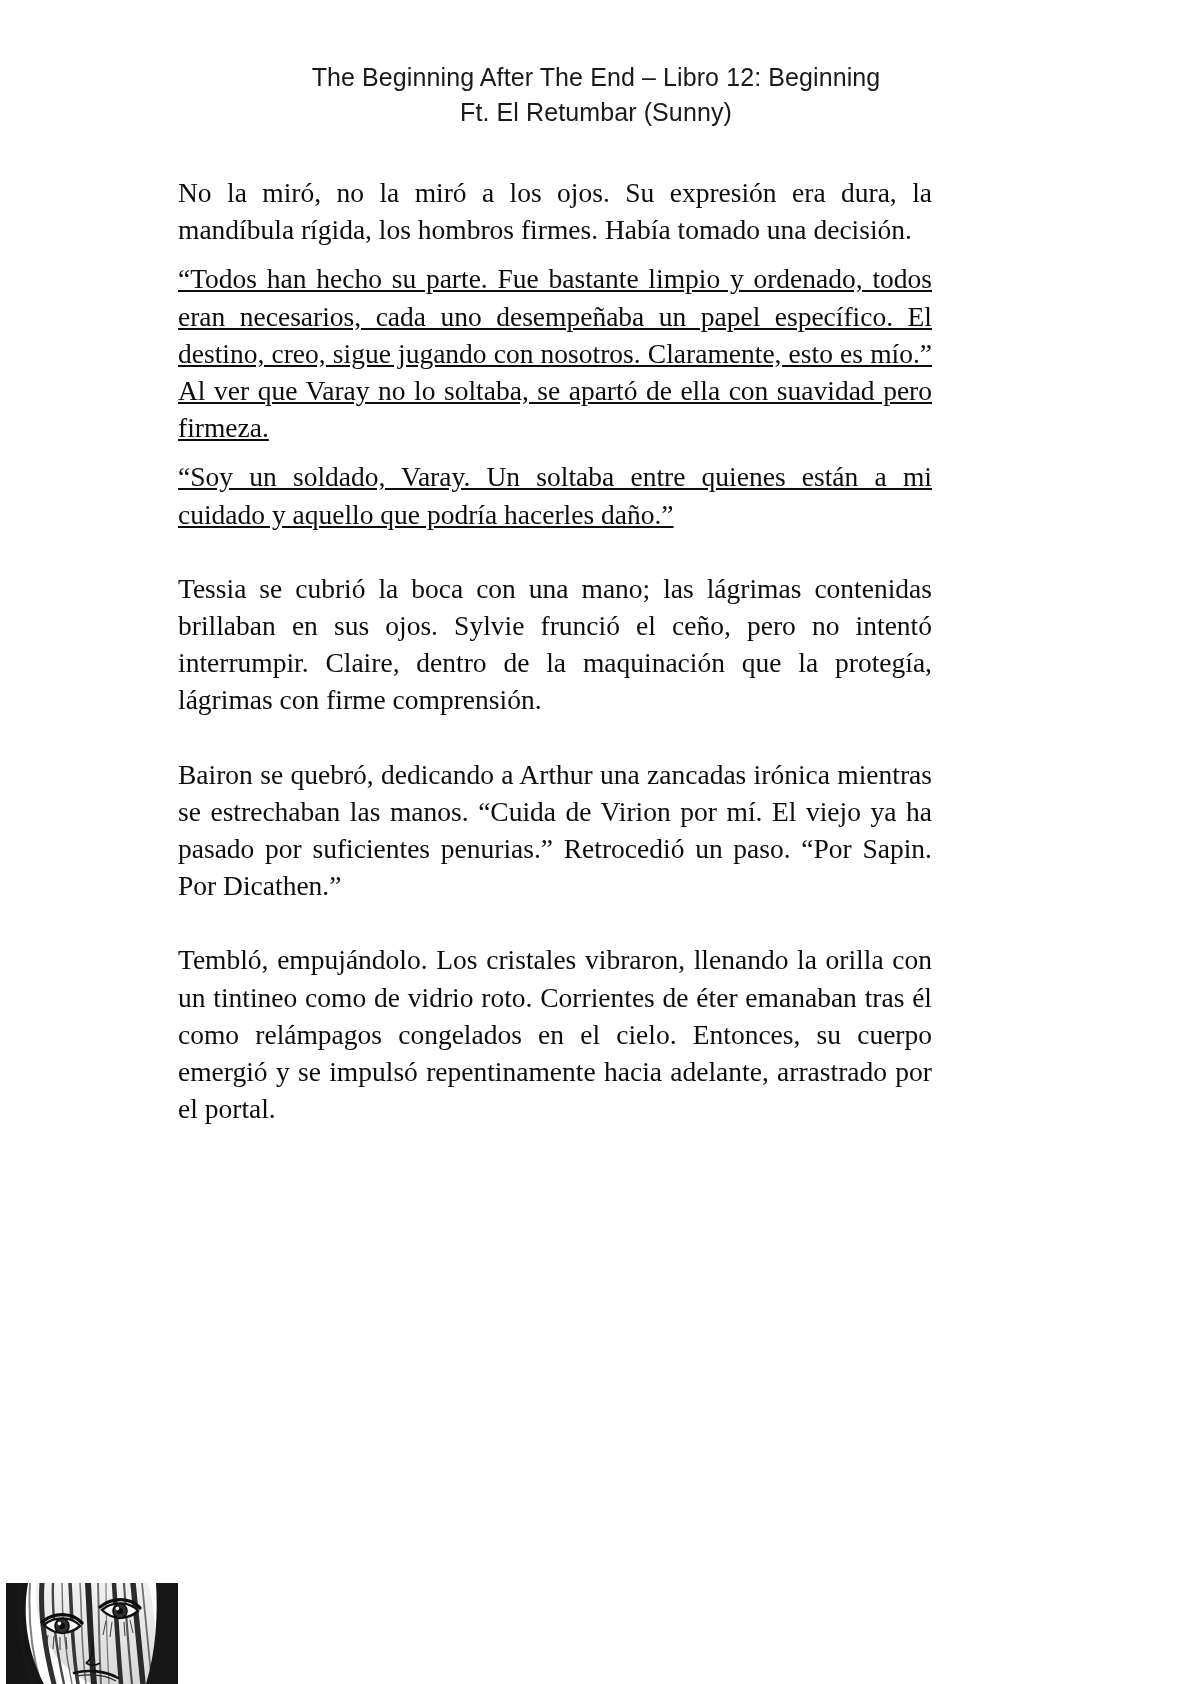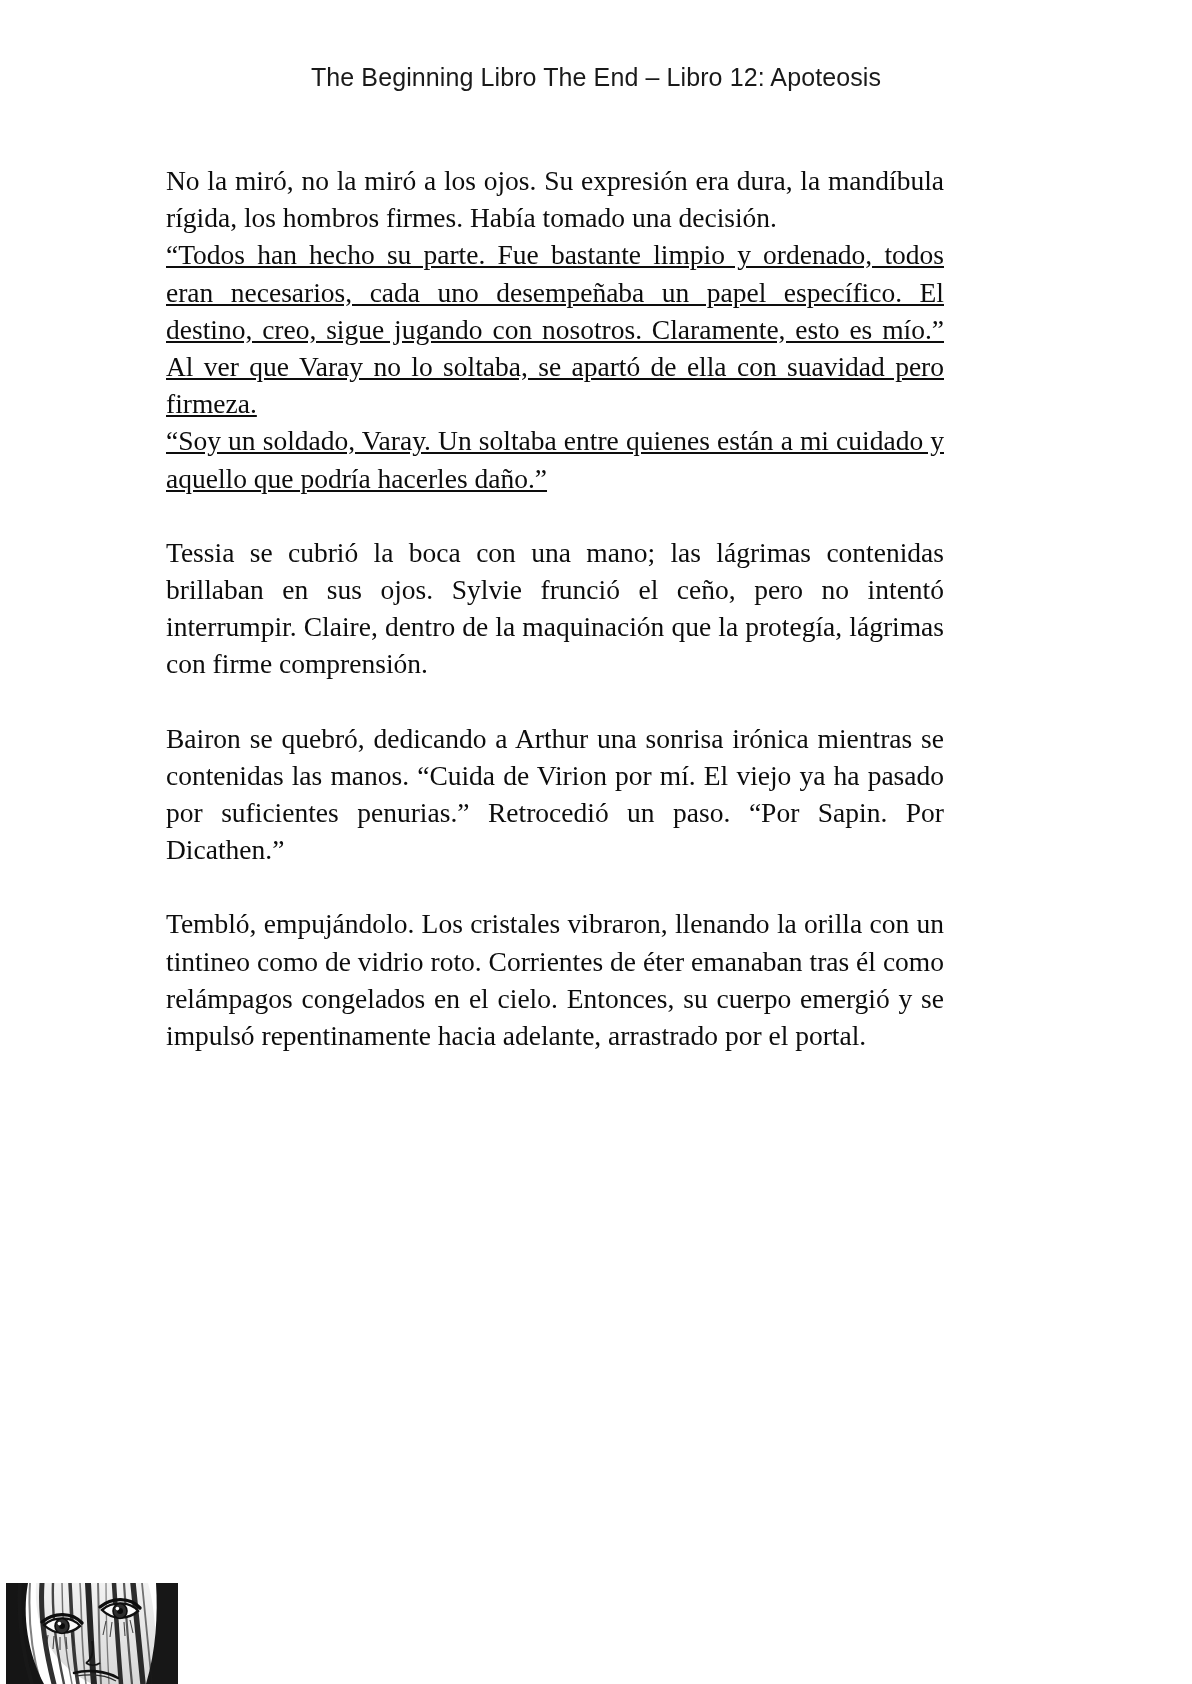--- a/index.html
+++ b/index.html
@@ -37,21 +37,21 @@
     left: 166px;
     width: 778px;
   }
   .para {
     font-family: "Liberation Serif", "DejaVu Serif", serif;
     font-size: 27.5px;
     line-height: 37.2px;
     color: #0d0d0d;
     text-align: justify;
     text-justify: inter-word;
-    margin: 0;
+    margin: 12px;
     -webkit-hyphens: none;
     hyphens: none;
   }
   .para.gap-before {
     margin-top: 37px;
   }
   .para.tight {
     margin-top: 0;
     text-decoration: underline;
   }
@@ -69,29 +69,30 @@
   .artwork svg {
     display: block;
   }
 </style>
 </head>
 <body>
 
 <div class="page">
 
   <div class="header">
-    <span class="header-line">The Beginning Libro The End – Libro 12: Apoteosis</span>
+    <span class="header-line">The Beginning After The End – Libro 12: Beginning</span>
+    <span class="header-line">Ft. El Retumbar (Sunny)</span>
   </div>
 
   <div class="body-col">
     <p class="para">No la miró, no la miró a los ojos. Su expresión era dura, la mandíbula rígida, los hombros firmes. Había tomado una decisión.</p>
     <p class="para tight">“Todos han hecho su parte. Fue bastante limpio y ordenado, todos eran necesarios, cada uno desempeñaba un papel específico. El destino, creo, sigue jugando con nosotros. Claramente, esto es mío.” Al ver que Varay no lo soltaba, se apartó de ella con suavidad pero firmeza.</p>
     <p class="para tight">“Soy un soldado, Varay. Un soltaba entre quienes están a mi cuidado y aquello que podría hacerles daño.”</p>
     <p class="para gap-before">Tessia se cubrió la boca con una mano; las lágrimas contenidas brillaban en sus ojos. Sylvie frunció el ceño, pero no intentó interrumpir. Claire, dentro de la maquinación que la protegía, lágrimas con firme comprensión.</p>
-    <p class="para gap-before">Bairon se quebró, dedicando a Arthur una sonrisa irónica mientras se contenidas las manos. “Cuida de Virion por mí. El viejo ya ha pasado por suficientes penurias.” Retrocedió un paso. “Por Sapin. Por Dicathen.”</p>
+    <p class="para gap-before">Bairon se quebró, dedicando a Arthur una zancadas irónica mientras se estrechaban las manos. “Cuida de Virion por mí. El viejo ya ha pasado por suficientes penurias.” Retrocedió un paso. “Por Sapin. Por Dicathen.”</p>
     <p class="para gap-before">Tembló, empujándolo. Los cristales vibraron, llenando la orilla con un tintineo como de vidrio roto. Corrientes de éter emanaban tras él como relámpagos congelados en el cielo. Entonces, su cuerpo emergió y se impulsó repentinamente hacia adelante, arrastrado por el portal.</p>
   </div>
 
   <div class="artwork">
     <svg width="172" height="101" viewBox="0 0 172 101" xmlns="http://www.w3.org/2000/svg" aria-hidden="true">
       <defs>
         <linearGradient id="skin" x1="0" y1="0" x2="0" y2="1">
           <stop offset="0%" stop-color="#f2f2f2"></stop>
           <stop offset="100%" stop-color="#d8d8d8"></stop>
         </linearGradient>

